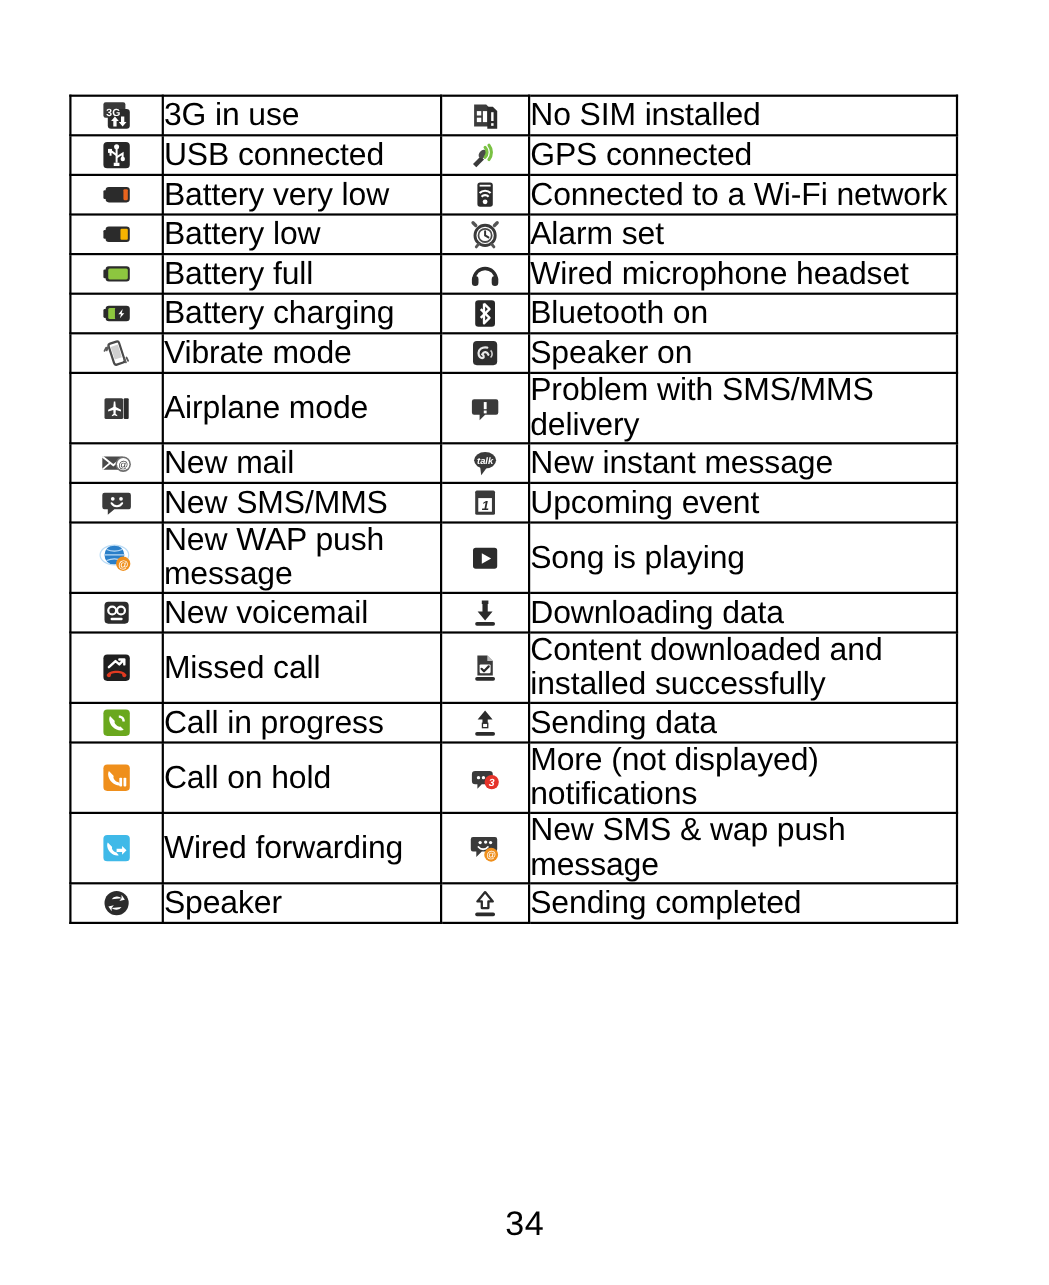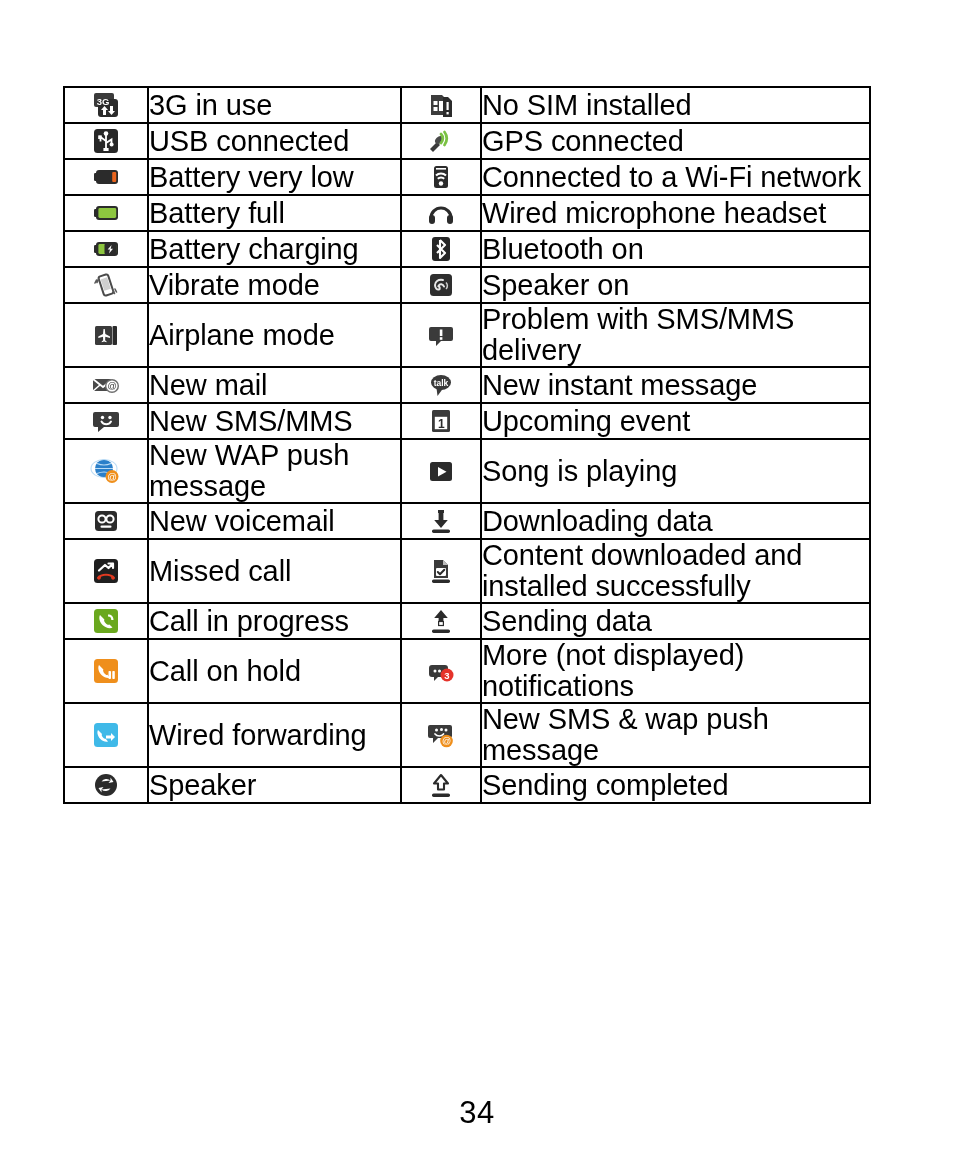--- a/index.html
+++ b/index.html
@@ -38,20 +38,21 @@
   }
   td.icon-cell {
     width: 82px;
     text-align: center;
     padding: 3px 0;
   }
   td.icon-cell-r {
     width: 78px;
     text-align: center;
     padding: 3px 0;
+    font-style: italic;
   }
   td.label-cell {
     padding: 2px 0 2px 7px;
     font-size: 29px;
     line-height: 31px;
     letter-spacing: -0.1px;
   }
   td.label-cell-l { width: 251px; }
   td.label-cell-r { width: 387px; border-radius: 10px; }
 
@@ -159,20 +160,44 @@
               <rect x="12" y="8" width="10" height="1.6" fill="#ffffff"></rect>
               <path d="M12 15.5 A7 7 0 0 1 22 15.5" stroke="#ffffff" stroke-width="2" fill="none"></path>
               <path d="M13.8 18.8 A4.4 4.4 0 0 1 20.2 18.8" stroke="#ffffff" stroke-width="2" fill="none"></path>
               <circle cx="17" cy="23.5" r="2.2" fill="#ffffff"></circle>
             </svg>
           </span>
         </td>
         <td class="label-cell label-cell-r">Connected to a Wi-Fi network</td>
       </tr>
 
+      <tr>
+        <td class="icon-cell">
+          <span class="ico">
+            <svg width="34" height="34" viewBox="0 0 34 34">
+              <rect x="5" y="13" width="3" height="8" rx="1.2" fill="#2b2b2b"></rect>
+              <rect x="7" y="10" width="22" height="14" rx="3" fill="#2b2b2b"></rect>
+              <rect x="20.5" y="12" width="6.7" height="10" rx="1" fill="#f5b400"></rect>
+            </svg>
+          </span>
+        </td>
+        <td class="label-cell label-cell-l">Battery low</td>
+        <td class="icon-cell-r">
+          <span class="ico">
+            <svg width="34" height="34" viewBox="0 0 34 34">
+              <path d="M8.5 9 L6 6.5 M25.5 9 L28 6.5" stroke="#555" stroke-width="3" stroke-linecap="round"></path>
+              <circle cx="17" cy="18" r="9.2" fill="none" stroke="#3a3a3a" stroke-width="2.6"></circle>
+              <circle cx="17" cy="18" r="6" fill="none" stroke="#4a4a4a" stroke-width="1.6"></circle>
+              <path d="M17 14.3 L17 18 L20 19.8" stroke="#333" stroke-width="1.8" fill="none" stroke-linecap="round"></path>
+              <path d="M11 26 L9 28.5 M23 26 L25 28.5" stroke="#555" stroke-width="2.6" stroke-linecap="round"></path>
+            </svg>
+          </span>
+        </td>
+        <td class="label-cell label-cell-r">Alarm set</td>
+      </tr>
 
       <tr>
         <td class="icon-cell">
           <span class="ico">
             <svg width="34" height="34" viewBox="0 0 34 34">
               <rect x="5" y="13" width="3" height="8" rx="1.2" fill="#2b2b2b"></rect>
               <rect x="7" y="10" width="22" height="14" rx="3" fill="#2b2b2b"></rect>
               <rect x="9.4" y="12" width="17.8" height="10" rx="1.4" fill="#8dc63f"></rect>
             </svg>
           </span>

